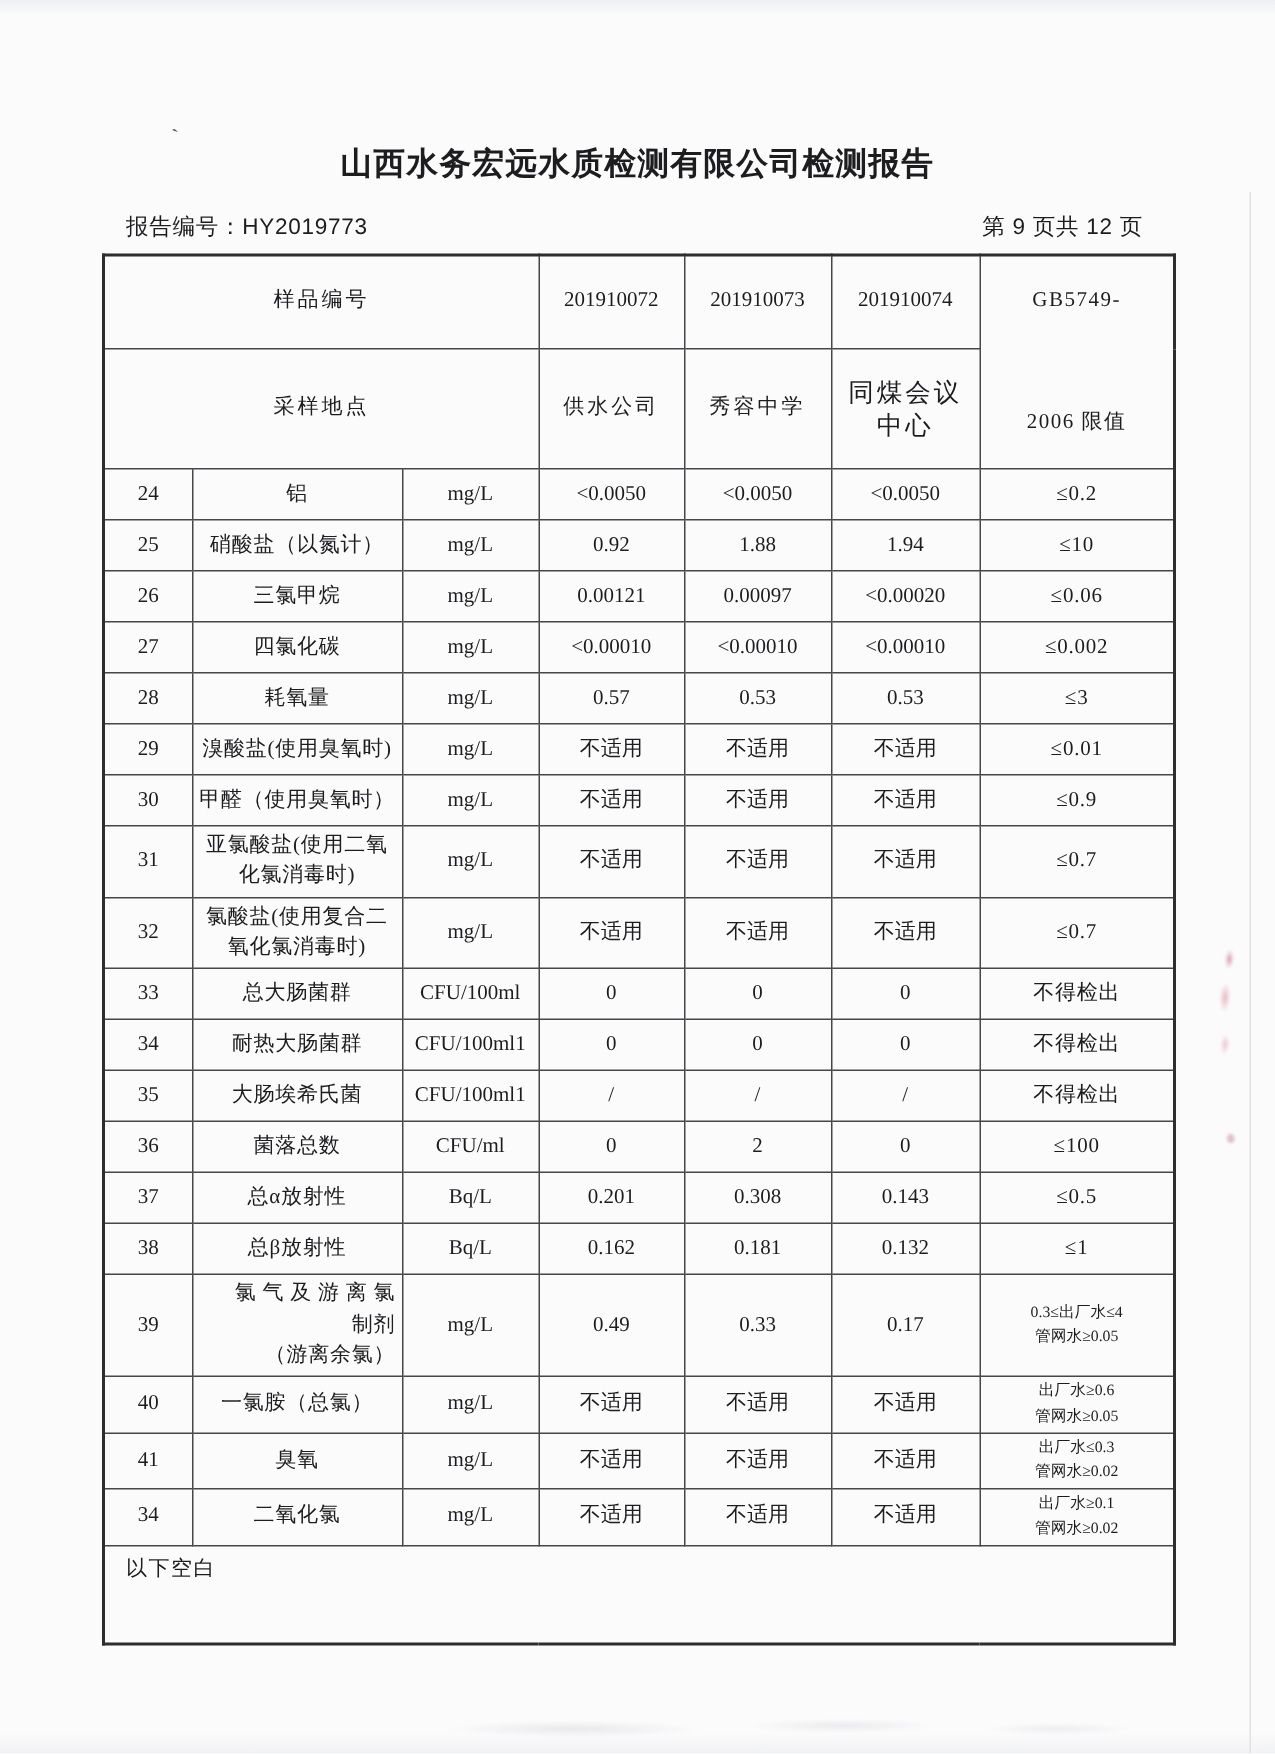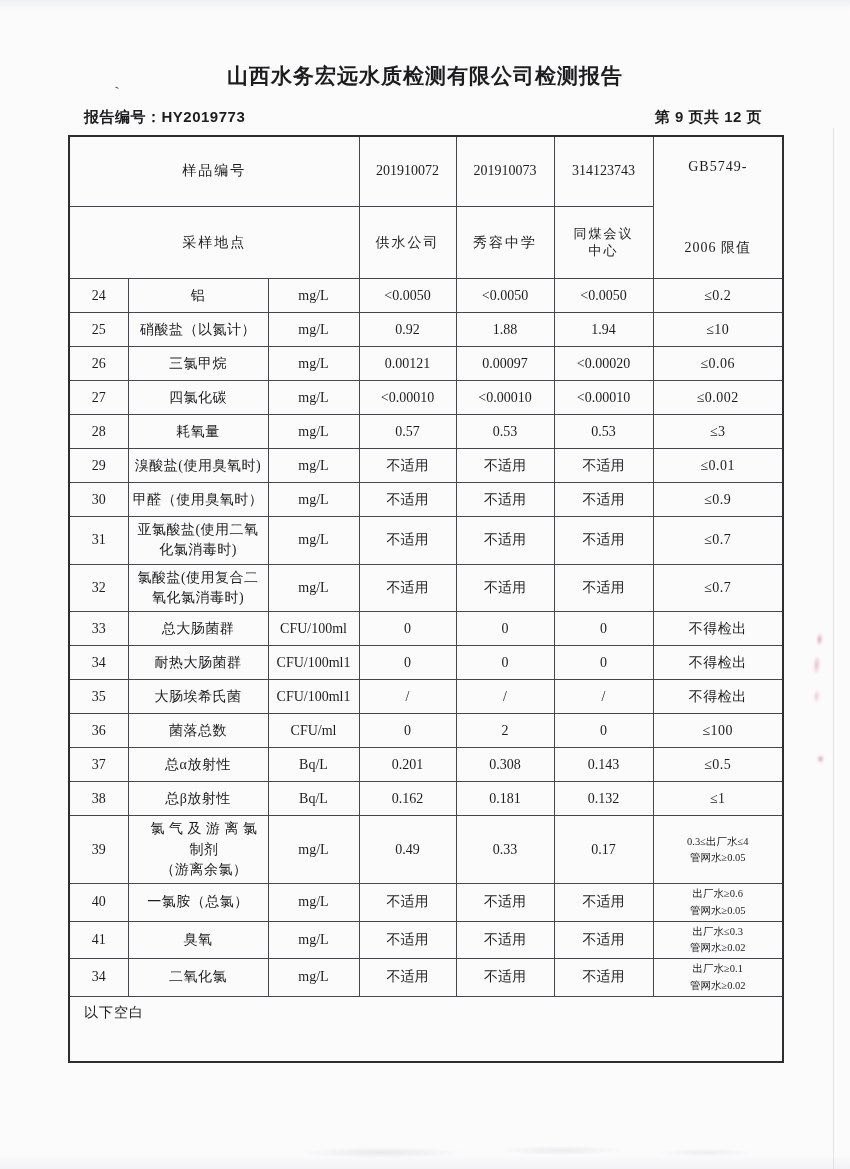--- a/index.html
+++ b/index.html
@@ -10,36 +10,36 @@
     background:
       linear-gradient(180deg, rgba(228,230,234,.55) 0px, rgba(251,251,252,0) 10px),
       linear-gradient(0deg, rgba(232,233,236,.5) 0px, rgba(251,251,252,0) 14px),
       #fbfbfc;
     font-family:"Liberation Serif","DejaVu Serif",serif;
     color:#1d1d1f;
     overflow:hidden;
   }
   
   .title{
-    padding-top:60px;
+    padding-top:94px;
     text-align:center;
     font-family:"Liberation Sans","DejaVu Sans",sans-serif;
     font-size:21px;
     font-weight:bold;
     letter-spacing:1px;
     line-height:32px;
   }
   .meta{
     display:flex;
     justify-content:space-between;
     align-items:flex-end;
     margin:16px 88px 8px 84px;
     font-family:"Liberation Sans","DejaVu Sans",sans-serif;
     font-size:15px;
-    font-weight:700;
+    font-weight:400;
     letter-spacing:.5px;
   }
   
   table.report{
     margin-left:68px;
     width:714px;
     border-collapse:collapse;
     table-layout:fixed;
     border:2px solid #2e2e30;
   }
@@ -131,32 +131,32 @@
       <col style="width:97px">
         <col style="width:98px">
         <col style="width:99px">
         <col style="width:130px">
     </colgroup>
     <thead>
       <tr>
         <th colspan="3">样品编号</th>
         <th style="letter-spacing:0">201910072</th>
         <th style="letter-spacing:0">201910073</th>
-        <th style="letter-spacing:0">314123743</th>
+        <th style="letter-spacing:0">201910074</th>
         <th rowspan="2" class="std-cell">
           <div>GB5749-</div>
           <div class="gap"></div>
           <div>2006 限值</div>
         </th>
       </tr>
       <tr>
         <th colspan="3">采样地点</th>
         <th>供水公司</th>
         <th>秀容中学</th>
-        <th style="font-size:13px;line-height:1.3">同煤会议
+        <th style="font-size:17px;line-height:1.3">同煤会议
 中心</th>
       </tr>
     </thead>
     <tbody>
         <tr>
     <td>24</td>
     <td class="name">铝</td>
     <td class="unit">mg/L</td>
     <td class="val">&lt;0.0050</td>
     <td class="val">&lt;0.0050</td>
@@ -284,21 +284,21 @@
     <td>38</td>
     <td class="name">总β放射性</td>
     <td class="unit">Bq/L</td>
     <td class="val">0.162</td>
     <td class="val">0.181</td>
     <td class="val">0.132</td>
     <td class="limit">≤1</td>
   </tr>
         <tr>
     <td>39</td>
-    <td class="name" style="text-align: center; padding-left: 16px;">氯 气 及 游 离 氯
+    <td class="name" style="text-align: right; padding-left: 16px;">氯 气 及 游 离 氯
 制剂
 （游离余氯）</td>
     <td class="unit">mg/L</td>
     <td class="val">0.49</td>
     <td class="val">0.33</td>
     <td class="val">0.17</td>
     <td class="limit small">0.3≤出厂水≤4
 管网水≥0.05</td>
   </tr>
         <tr>

